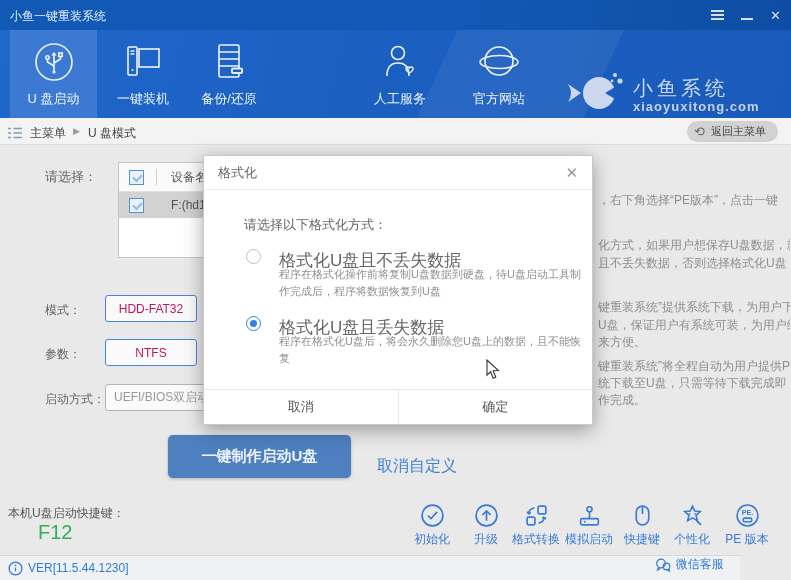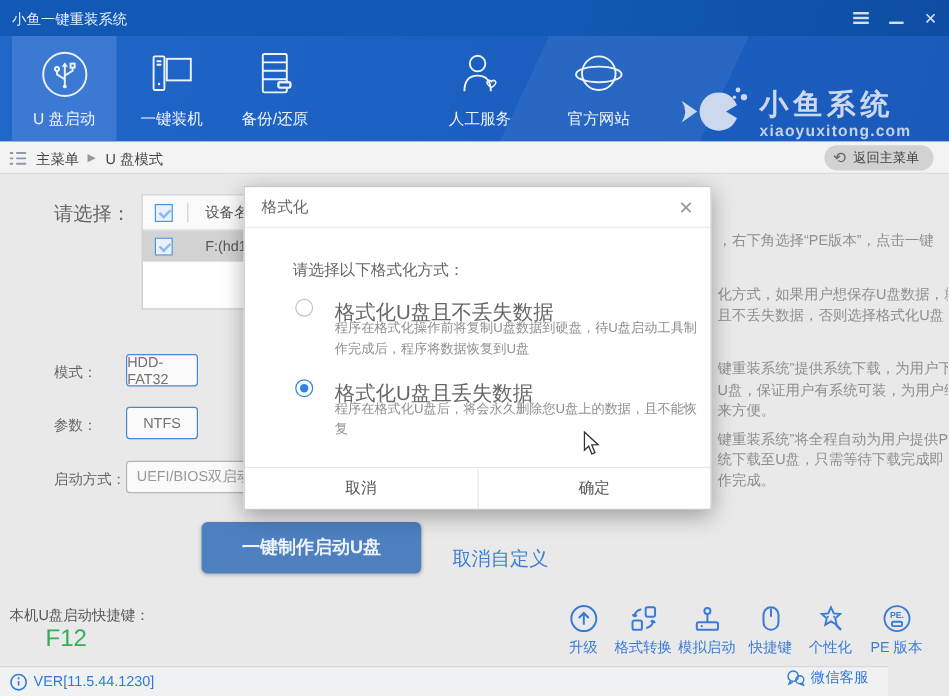--- a/index.html
+++ b/index.html
@@ -21,51 +21,51 @@
            background:linear-gradient(105deg,#2067ca 0%,#1b5fc0 50%,#1a5abb 100%); }
   .navbar:before{ content:""; position:absolute; inset:0;
       background:linear-gradient(115deg, transparent 55%, rgba(255,255,255,.06) 55%, rgba(255,255,255,.06) 75%, transparent 75%); }
   .nav-item{ position:absolute; top:0; height:88px; display:flex; flex-direction:column;
              align-items:center; justify-content:center; gap:7px; color:#eef3fb; }
   .nav-item.active{ background:#3c79d3; }
   .nav-label{ font-size:13px; white-space:nowrap; }
   .nav-ico svg{ display:block; }
 
   .logo{ position:absolute; left:565px; top:36px; display:flex; align-items:center; gap:8px; }
-  .logo-text .logo-name{ font-size:24px; font-weight:bold; letter-spacing:4px; color:#ccd8ee; line-height:1.1; }
+  .logo-text .logo-name{ font-size:20px; font-weight:normal; letter-spacing:4px; color:#ccd8ee; line-height:1.1; }
   .logo-text .logo-domain{ font-size:13px; font-weight:bold; letter-spacing:1px; color:#c4d2ea; }
 
   
   .crumbbar{ position:absolute; left:0; top:118px; width:791px; height:27px;
              background:#f3f3f3; border-bottom:1px solid #dcdcdc; }
   .crumb-ico{ position:absolute; left:8px; top:7px; }
   .crumb-root{ position:absolute; left:30px; top:7px; font-size:12px; color:#444; }
   .crumb-sep{ position:absolute; left:73px; top:8px; font-size:9px; color:#999; }
   .crumb-cur{ position:absolute; left:88px; top:7px; font-size:12px; color:#444; }
   .back-btn{ position:absolute; right:13px; top:3px; height:21px; padding:0 12px 0 7px;
              background:#d2d2d2; border-radius:11px; display:flex; align-items:center; gap:6px;
              font-size:11px; color:#444; cursor:default; }
   .back-ico{ font-size:13px; color:#666; line-height:1; }
 
   
-  .select-label{ position:absolute; left:45px; top:168px; font-size:16px; color:#666; }
+  .select-label{ position:absolute; left:45px; top:168px; font-size:13px; color:#666; }
   .dev-table{ position:absolute; left:118px; top:162px; width:337px; height:96px;
               background:#fff; border:1px solid #c6c6c6; }
   .dev-header{ height:29px; display:flex; align-items:center; background:#fafafa; border-bottom:1px solid #e0e0e0; }
   .dev-row{ height:26px; display:flex; align-items:center; background:#d2d2d2; font-size:12px; color:#555; }
   .cb{ width:15px; height:15px; border:1px solid #5193d9; background:#e9f2fc; margin-left:10px; position:relative; flex:0 0 auto; }
   .cb:after{ content:""; position:absolute; left:3px; top:3px; width:7px; height:4px;
              border-left:2px solid #8fb9e4; border-bottom:2px solid #8fb9e4; transform:rotate(-45deg); }
   .dev-col-div{ width:1px; height:16px; background:#cfcfcf; margin-left:12px; }
   .dev-colname{ margin-left:14px; font-size:12px; color:#555; }
   .dev-name{ margin-left:27px; white-space:nowrap; overflow:hidden; }
 
   .opt-label{ position:absolute; left:45px; font-size:12px; color:#666; }
-  .val-box{ position:absolute; left:105px; width:60px; height:27px; border:1px solid #4a86d2; border-radius:3px;
-            background:#fafafa; color:#737373; font-size:12px; display:flex; align-items:center; justify-content:center; }
+  .val-box{ position:absolute; left:105px; width:92px; height:27px; border:1px solid #4a86d2; border-radius:3px;
+            background:#fafafa; color:#be185d; font-size:12px; display:flex; align-items:center; justify-content:center; }
   .val-box.gray{ width:120px; border-color:#b5b5b5; color:#999; justify-content:flex-start; padding-left:8px;
                  white-space:nowrap; overflow:hidden; }
 
   .make-btn{ position:absolute; left:168px; top:435px; width:183px; height:43px; background:#4e80c0;
              border-radius:5px; color:#eef3fb; font-size:15px; font-weight:bold;
              display:flex; align-items:center; justify-content:center; box-shadow:0 1px 3px rgba(0,0,0,.25); cursor:default; }
   .cancel-custom{ position:absolute; left:377px; top:456px; font-size:16px; color:#3c7fd4; cursor:default; }
 
   
   .side-line{ position:absolute; left:598px; width:192px; font-size:12px; color:#8f8f8f; white-space:nowrap; overflow:hidden; }
@@ -250,20 +250,27 @@
   <div class="side-line" style="top:299px;">键重装系统”提供系统下载，为用户下</div>
   <div class="side-line" style="top:317px;">U盘，保证用户有系统可装，为用户维</div>
   <div class="side-line" style="top:334px;">来方便。</div>
   <div class="side-line" style="top:358px;">键重装系统”将全程自动为用户提供PE</div>
   <div class="side-line" style="top:375px;">统下载至U盘，只需等待下载完成即</div>
   <div class="side-line" style="top:392px;">作完成。</div>
 
   <div class="hotkey-label">本机U盘启动快捷键：</div>
   <div class="hotkey-value">F12</div>
 
+  <div class="tool" style="left:401px;">
+    <svg width="25" height="25" viewBox="0 0 24 24" fill="none" stroke="#3a7bd5" stroke-width="1.6">
+      <circle cx="12" cy="12" r="10"></circle>
+        <path d="M7.5 12 l3 3 l6 -6.5"></path>
+    </svg>
+    <span class="tool-label">初始化</span>
+  </div>
   <div class="tool" style="left:455px;">
     <svg width="25" height="25" viewBox="0 0 24 24" fill="none" stroke="#3a7bd5" stroke-width="1.6">
       <circle cx="12" cy="12" r="10"></circle>
         <path d="M12 17 V8 M8 11.5 L12 7.5 L16 11.5"></path>
     </svg>
     <span class="tool-label">升级</span>
   </div>
   <div class="tool" style="left:505px;">
     <svg width="25" height="25" viewBox="0 0 24 24" fill="none" stroke="#3a7bd5" stroke-width="1.6">
       <rect x="13.5" y="3" width="7.5" height="7.5" rx="1.5"></rect>

